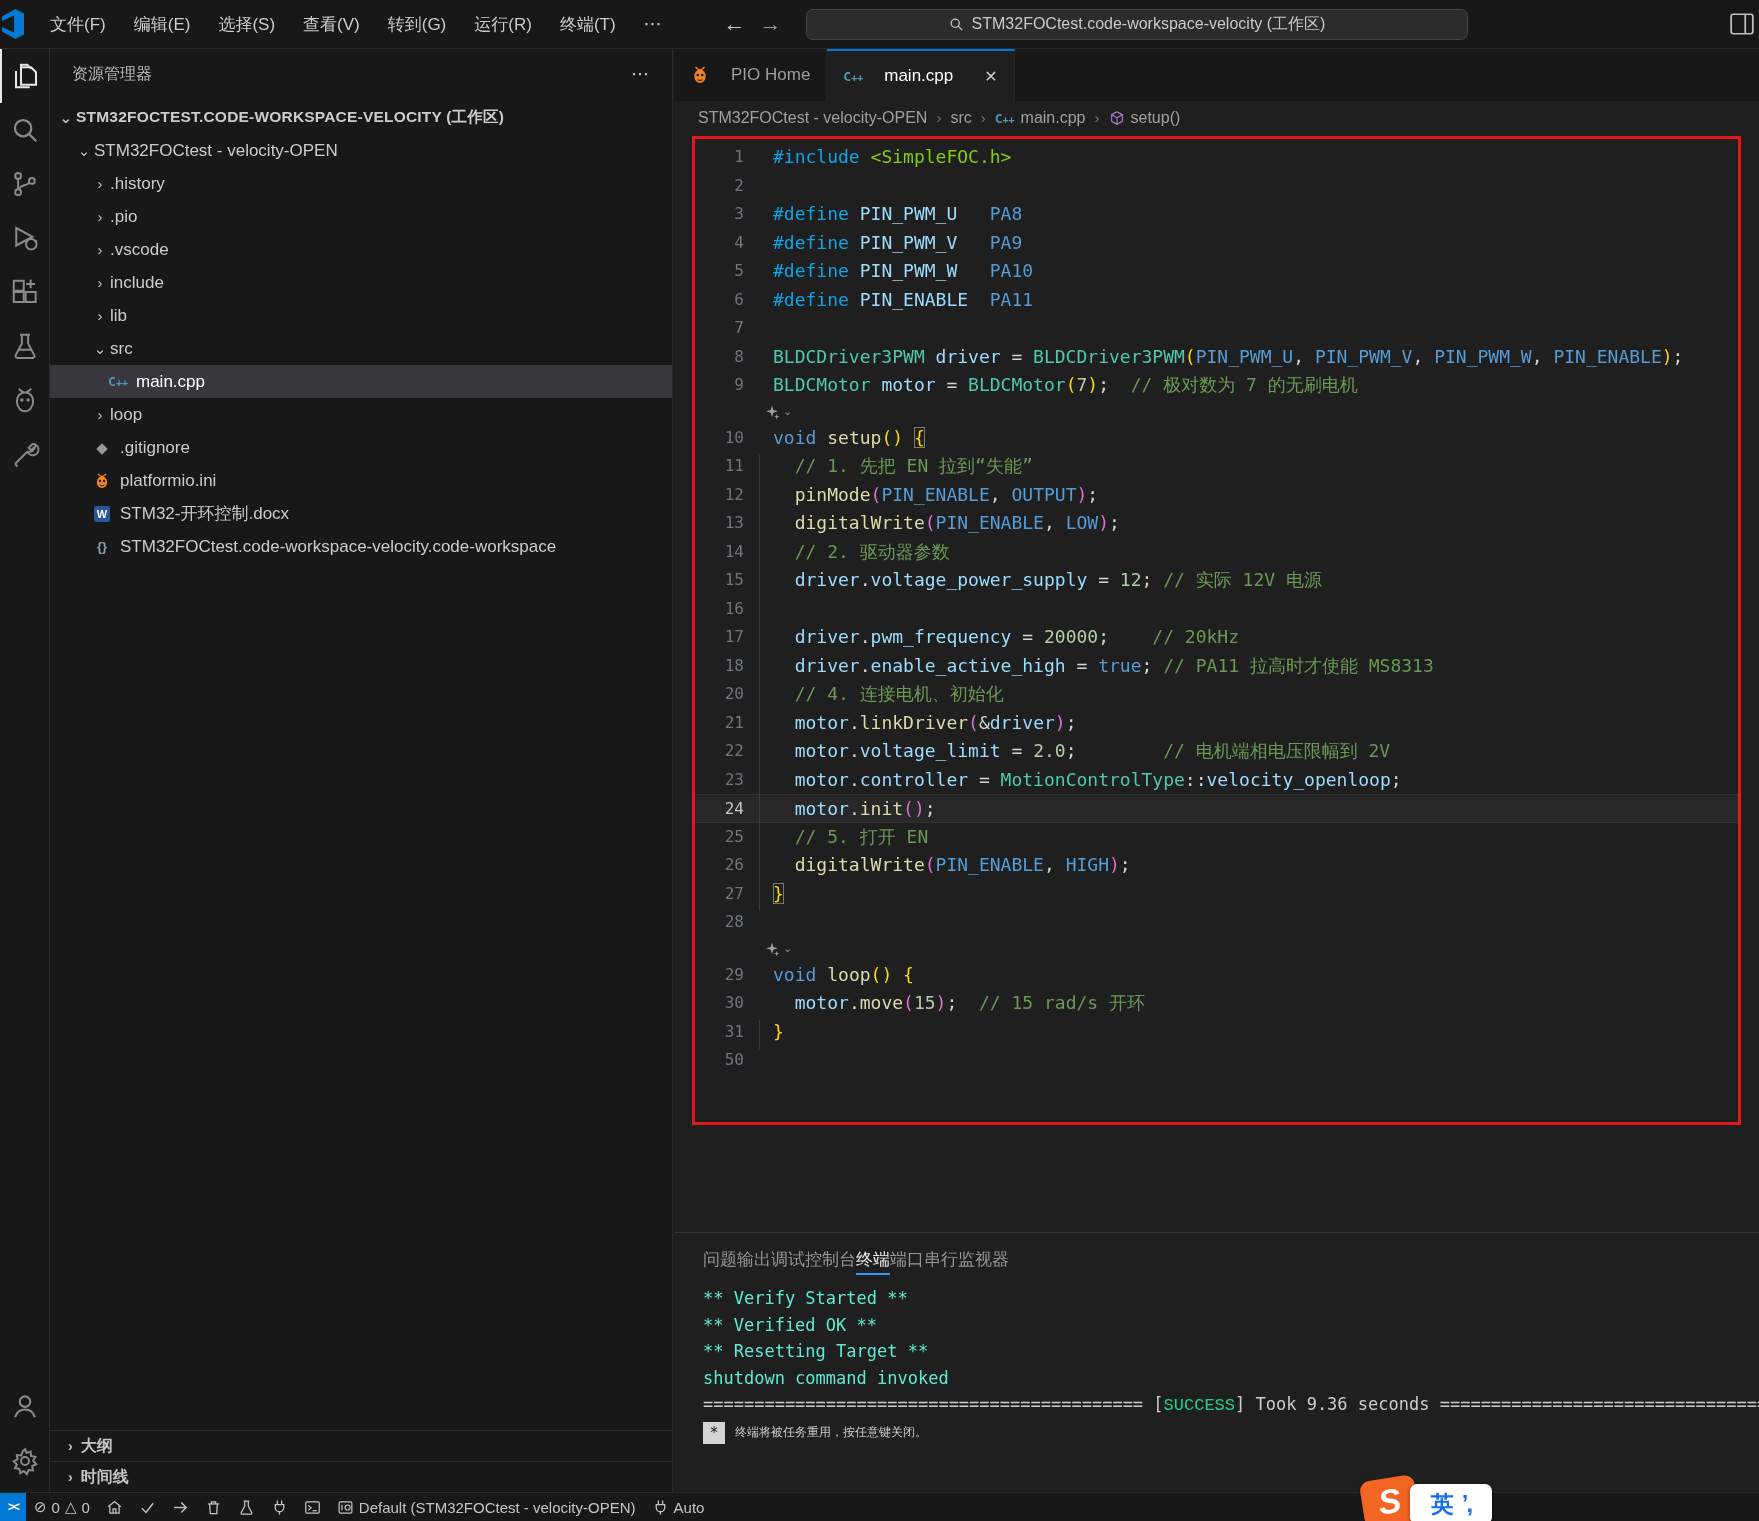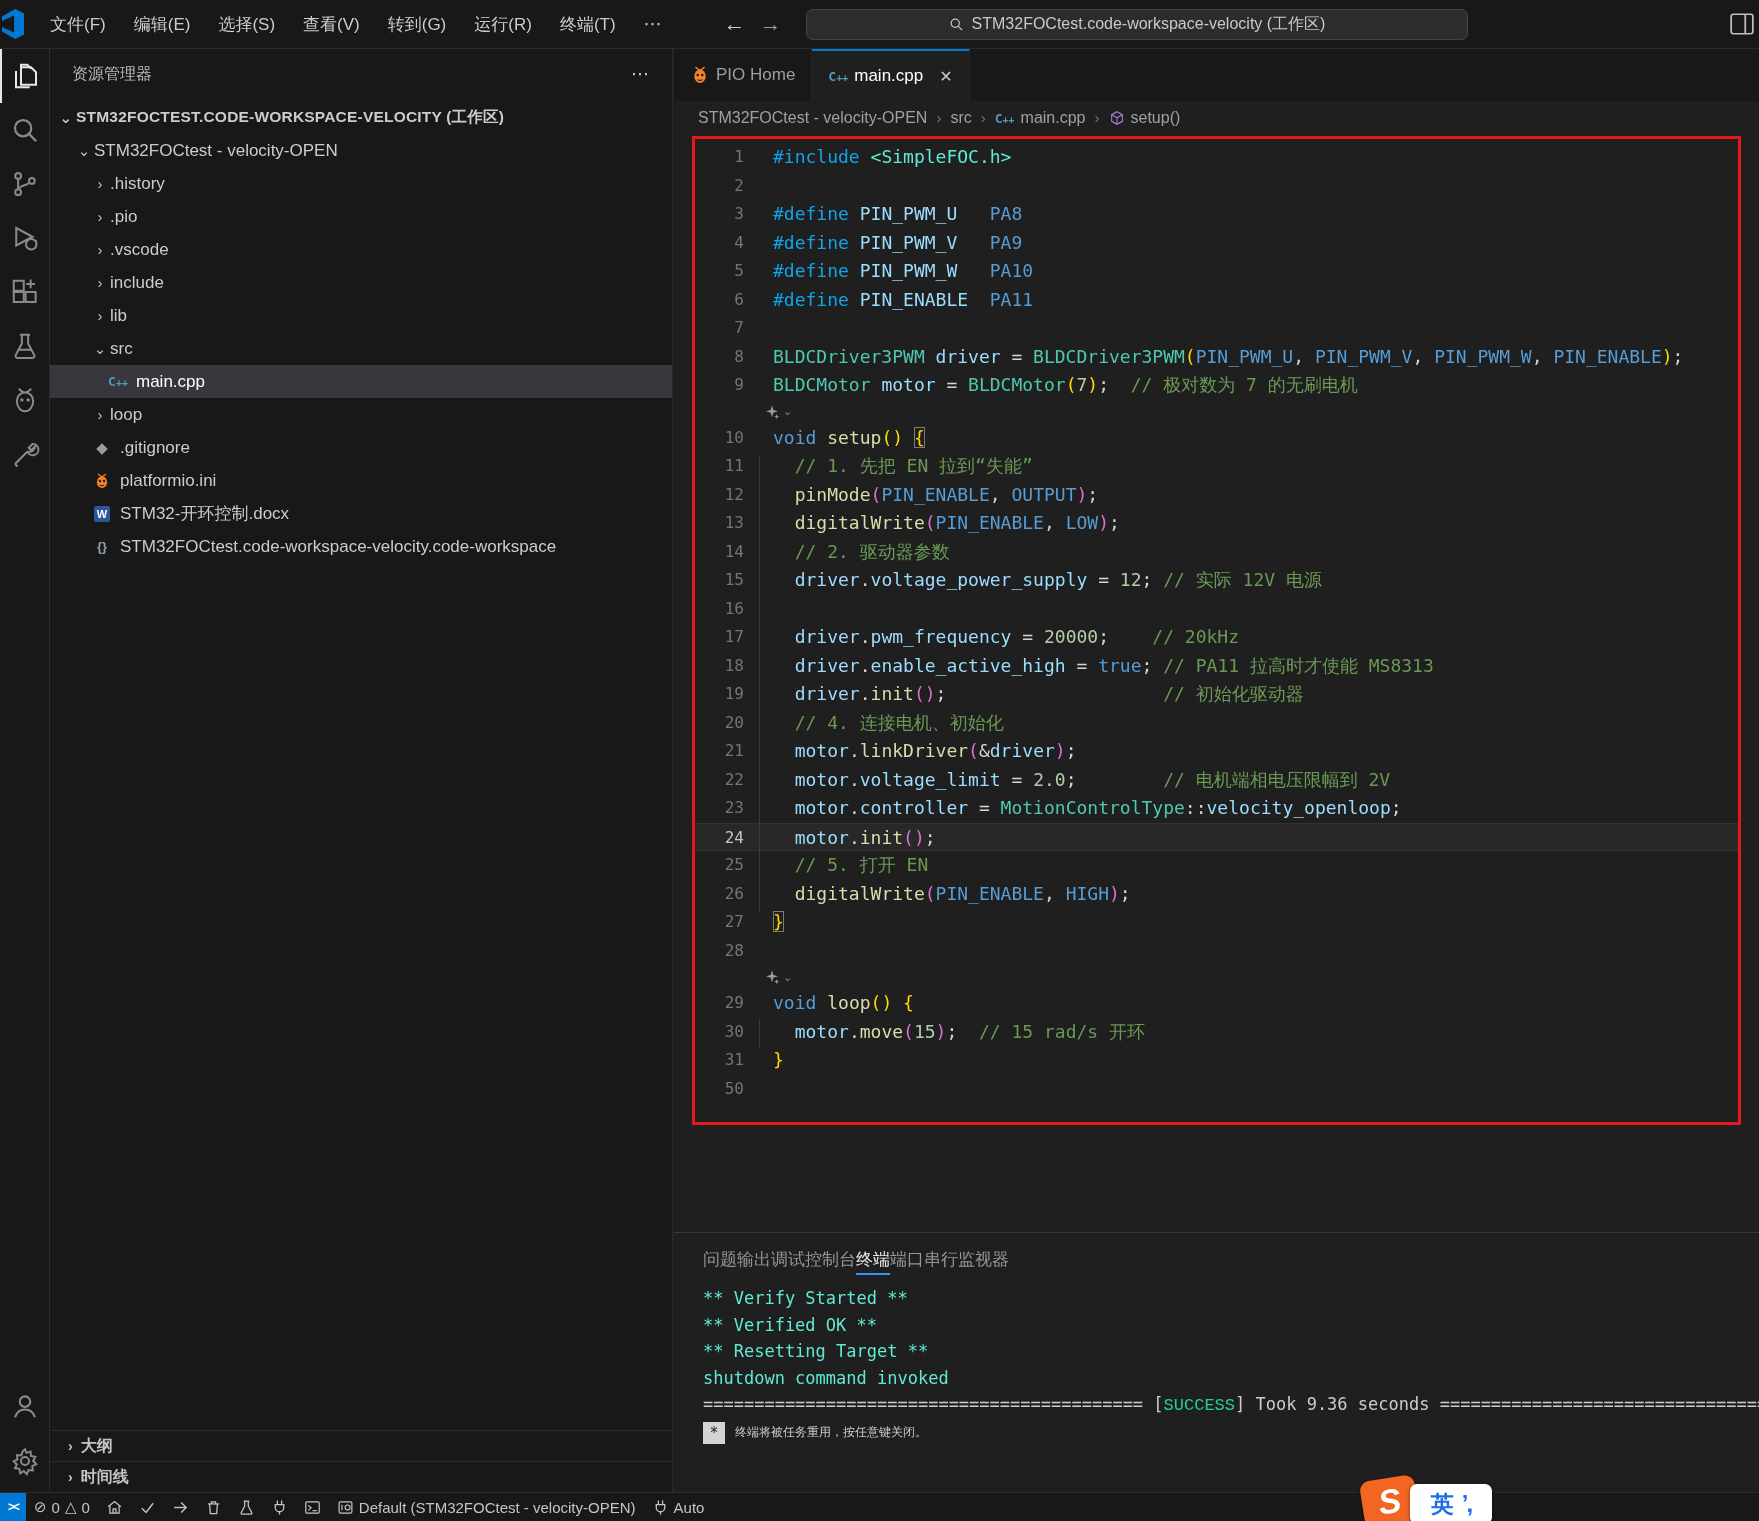--- a/index.html
+++ b/index.html
@@ -35,42 +35,42 @@
   .trow .twist { width:16px; text-align:center; color:#c5c5c5; font-size:15px; flex:0 0 16px; }
   .trow .ficon { width:20px; height:20px; flex:0 0 20px; margin-right:6px; display:flex; align-items:center; justify-content:center; font-weight:bold; }
   .trow.bold { font-weight:bold; font-size:15.5px; letter-spacing:.2px; }
   #sidebar-bottom { position:absolute; left:0; bottom:0; width:100%; }
   .side-section { height:31px; border-top:1px solid #2b2b2b; display:flex; align-items:center; padding-left:18px; font-size:16px; font-weight:bold; color:#c5c5c5; gap:8px; }
   .side-section .twist { font-size:14px; color:#c5c5c5; }
 
   
   #editor { position:absolute; left:674px; top:49px; width:1085px; height:1183px; background:#1f1f1f; }
   #tabbar { height:52px; background:#181818; display:flex; }
-  .tab { height:52px; display:flex; align-items:center; padding:0 16px; gap:6px; font-size:17px; color:#9d9d9d; background:#181818; border-right:1px solid #252525; }
+  .tab { height:52px; display:flex; align-items:center; padding:0 16px; gap:21px; font-size:17px; color:#9d9d9d; background:#181818; border-right:1px solid #252525; }
   .tab.active { background:#1f1f1f; color:#ffffff; border-top:2px solid #0078d4; }
   .tab .close { margin-left:10px; font-size:16px; color:#cccccc; }
   #breadcrumbs { height:33px; display:flex; align-items:center; padding-left:24px; font-size:16px; color:#a0a0a0; gap:9px; }
   #breadcrumbs .sep { color:#7a7a7a; font-size:15px; }
   #breadcrumbs .bc { display:flex; align-items:center; gap:6px; }
 
   
   #code-area { position:relative; width:1085px; height:1098px; }
   #red-box { position:absolute; left:18px; top:2px; width:1049px; height:989px; border:3px solid #e8161d; pointer-events:none; z-index:5; }
   #code-scroll { position:absolute; left:18px; top:3px; width:1049px; padding-top:6px; }
   .crow { display:flex; height:28.5px; line-height:28.5px; font-size:18px; position:relative; }
   .crow .gut { width:52px; flex:0 0 52px; text-align:right; color:#6e7681; font-size:16px; font-family:"DejaVu Sans Mono","Liberation Mono",monospace; }
   .crow .ctext { margin-left:29px; white-space:pre; font-family:"DejaVu Sans Mono","Liberation Mono",monospace; }
   .crow.cur { background:rgba(255,255,255,0.045); border-top:1px solid #323232; border-bottom:1px solid #323232; }
   .crow.cur .gut { color:#c6c6c6; }
   .srow { height:24px; display:flex; align-items:center; padding-left:72px; gap:3px; color:#9d9d9d; }
   .srow svg { width:16px; height:16px; }
   .srow .chev { font-size:11px; color:#8a8a8a; }
   .indent-guide { position:absolute; width:1px; background:#3b3b3b; left:85px; z-index:1; }
   .tk-kw{color:#0ea5e9}.tk-ty{color:#4EC9B0}.tk-vr{color:#9CDCFE}.tk-ct{color:#569CD6}
-  .tk-fn{color:#DCDCAA}.tk-nm{color:#B5CEA8}.tk-st{color:#5eead4}.tk-cm{color:#6A9955}
+  .tk-fn{color:#DCDCAA}.tk-nm{color:#B5CEA8}.tk-st{color:#84cc16}.tk-cm{color:#6A9955}
   .tk-pl{color:#D4D4D4}.tk-b1{color:#FFD700}.tk-b2{color:#DA70D6}
   .tk-b1box{color:#FFD700; outline:1px solid #7d7d6a; outline-offset:-1px;}
 
   
   #panel { position:absolute; left:674px; top:1232px; width:1085px; height:260px; background:#1f1f1f; border-top:1px solid #383838; }
   #panel-tabs { height:52px; display:flex; align-items:center; padding-left:29px; }
   .ptab { font-size:17px; color:#969696; height:52px; display:flex; align-items:center; position:relative; }
   .ptab.active { color:#e7e7e7; }
   .ptab.active::after { content:""; position:absolute; left:0; right:0; bottom:10px; height:2px; background:#3794ff; }
   #terminal { padding-left:29px; font-size:17px; line-height:26.5px; white-space:pre; overflow:hidden; }
@@ -411,24 +411,20 @@
         </div>
         <div class="crow">
           <span class="gut">17</span>
           <span class="ctext"><span class="tk-pl">  </span><span class="tk-vr">driver</span><span class="tk-pl">.</span><span class="tk-vr">pwm_frequency</span><span class="tk-pl"> = </span><span class="tk-nm">20000</span><span class="tk-pl">;    </span><span class="tk-cm">// 20kHz</span></span>
         </div>
         <div class="crow">
           <span class="gut">18</span>
           <span class="ctext"><span class="tk-pl">  </span><span class="tk-vr">driver</span><span class="tk-pl">.</span><span class="tk-vr">enable_active_high</span><span class="tk-pl"> = </span><span class="tk-ct">true</span><span class="tk-pl">; </span><span class="tk-cm">// PA11 拉高时才使能 MS8313</span></span>
         </div>
         <div class="crow">
-          <span class="gut">19</span>
-          <span class="ctext"><span class="tk-pl">  </span><span class="tk-vr">driver</span><span class="tk-pl">.</span><span class="tk-fn">init</span><span class="tk-b2">()</span><span class="tk-pl">;                    </span><span class="tk-cm">// 初始化驱动器</span></span>
-        </div>
-        <div class="crow">
           <span class="gut">20</span>
           <span class="ctext"><span class="tk-pl">  </span><span class="tk-cm">// 4. 连接电机、初始化</span></span>
         </div>
         <div class="crow">
           <span class="gut">21</span>
           <span class="ctext"><span class="tk-pl">  </span><span class="tk-vr">motor</span><span class="tk-pl">.</span><span class="tk-fn">linkDriver</span><span class="tk-b2">(</span><span class="tk-pl">&amp;</span><span class="tk-vr">driver</span><span class="tk-b2">)</span><span class="tk-pl">;</span></span>
         </div>
         <div class="crow">
           <span class="gut">22</span>
           <span class="ctext"><span class="tk-pl">  </span><span class="tk-vr">motor</span><span class="tk-pl">.</span><span class="tk-vr">voltage_limit</span><span class="tk-pl"> = </span><span class="tk-nm">2.0</span><span class="tk-pl">;        </span><span class="tk-cm">// 电机端相电压限幅到 2V</span></span>

